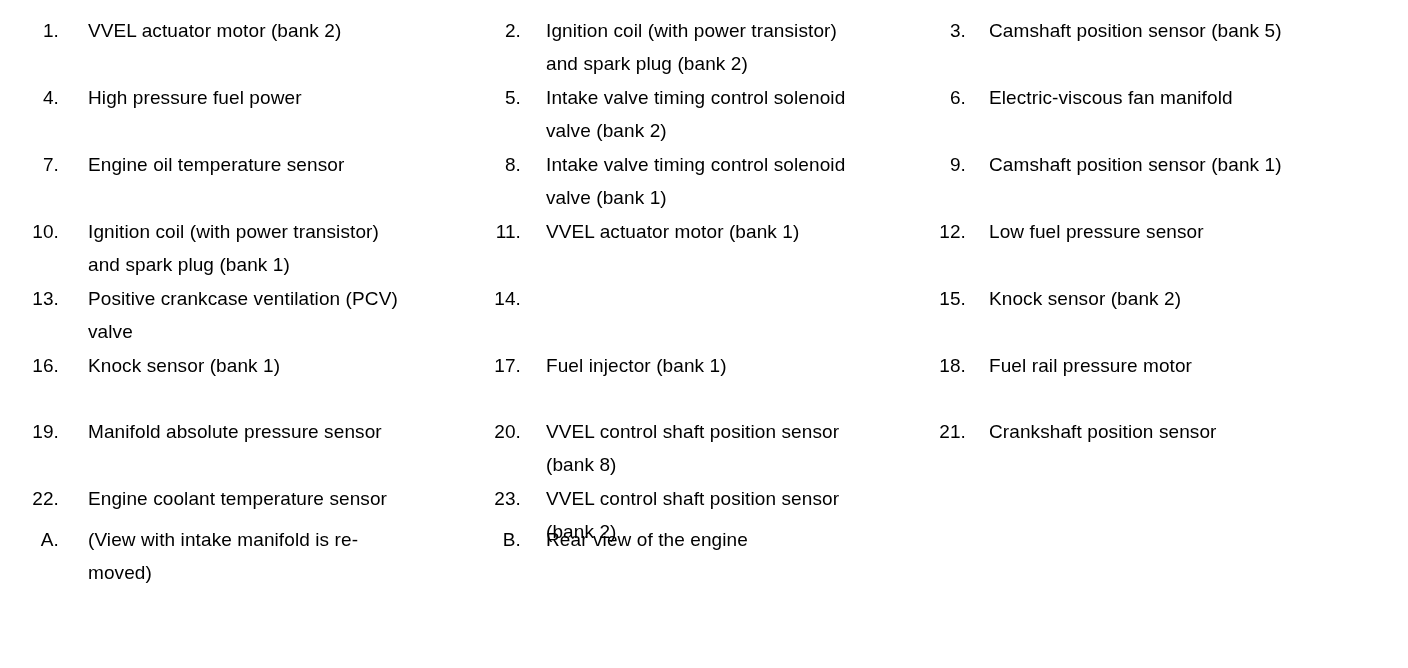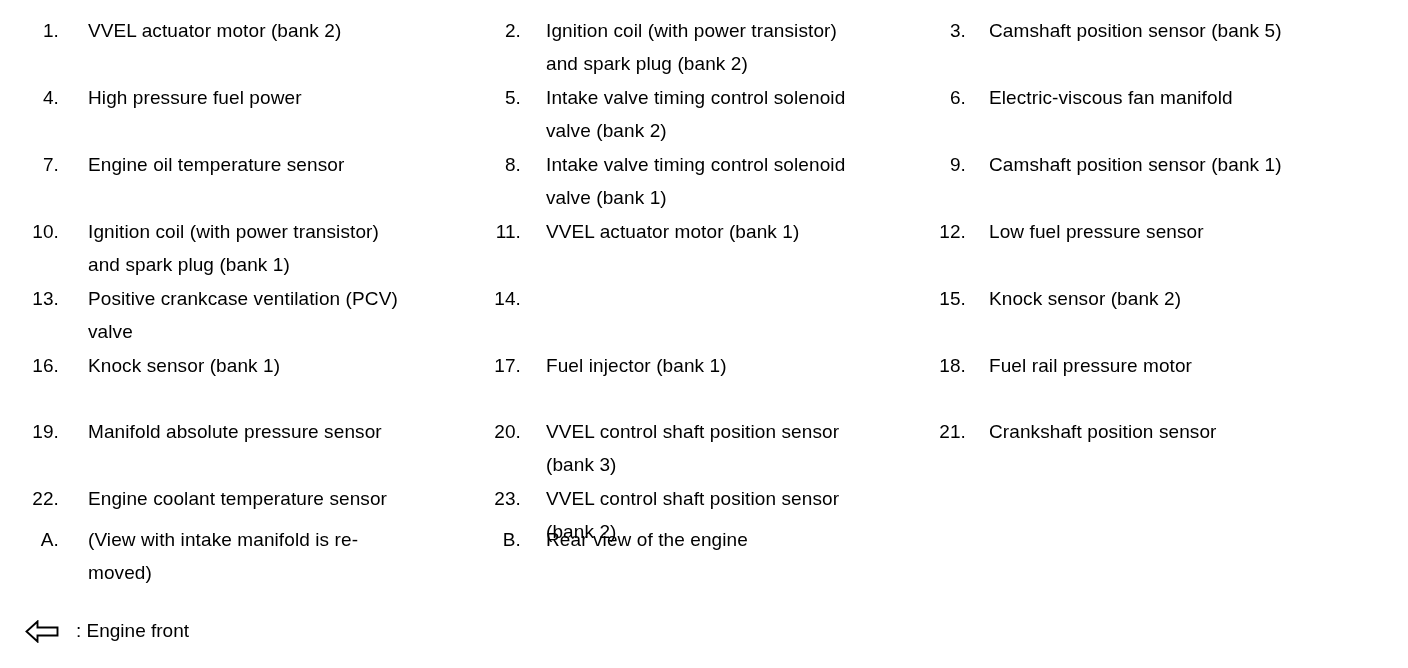--- a/index.html
+++ b/index.html
@@ -242,21 +242,21 @@
         <div class="legend-cell col-1">
           <span class="item-num">19.</span>
           <span class="item-label">
             <span class="line">Manifold absolute pressure sensor</span>
           </span>
         </div>
         <div class="legend-cell col-2">
           <span class="item-num">20.</span>
           <span class="item-label">
             <span class="line">VVEL control shaft position sensor</span>
-            <span class="line">(bank 3)</span>
+            <span class="line">(bank 8)</span>
           </span>
         </div>
         <div class="legend-cell col-3">
           <span class="item-num">21.</span>
           <span class="item-label">
             <span class="line">Crankshaft position sensor</span>
           </span>
         </div>
       </div>
       <div class="legend-row row-gap-md">
@@ -299,22 +299,14 @@
         </div>
         <div class="legend-cell col-3 empty">
           <span class="item-num"></span>
           <span class="item-label">
             <span class="line"></span>
           </span>
         </div>
       </div>
     </div>
 
-  <div class="front-key">
-    <span class="front-arrow">
-      <svg width="34" height="23" viewBox="0 0 34 23" aria-hidden="true">
-        <path d="M12.5 1.5 L12.5 7.5 L32.5 7.5 L32.5 15.5 L12.5 15.5 L12.5 21.5 L1.5 11.5 Z" fill="#ffffff" stroke="#000000" stroke-width="1.9" stroke-linejoin="miter"></path>
-      </svg>
-    </span>
-    <span class="front-key-label">: Engine front</span>
-  </div>
 
 </div>
 
 </body></html>

